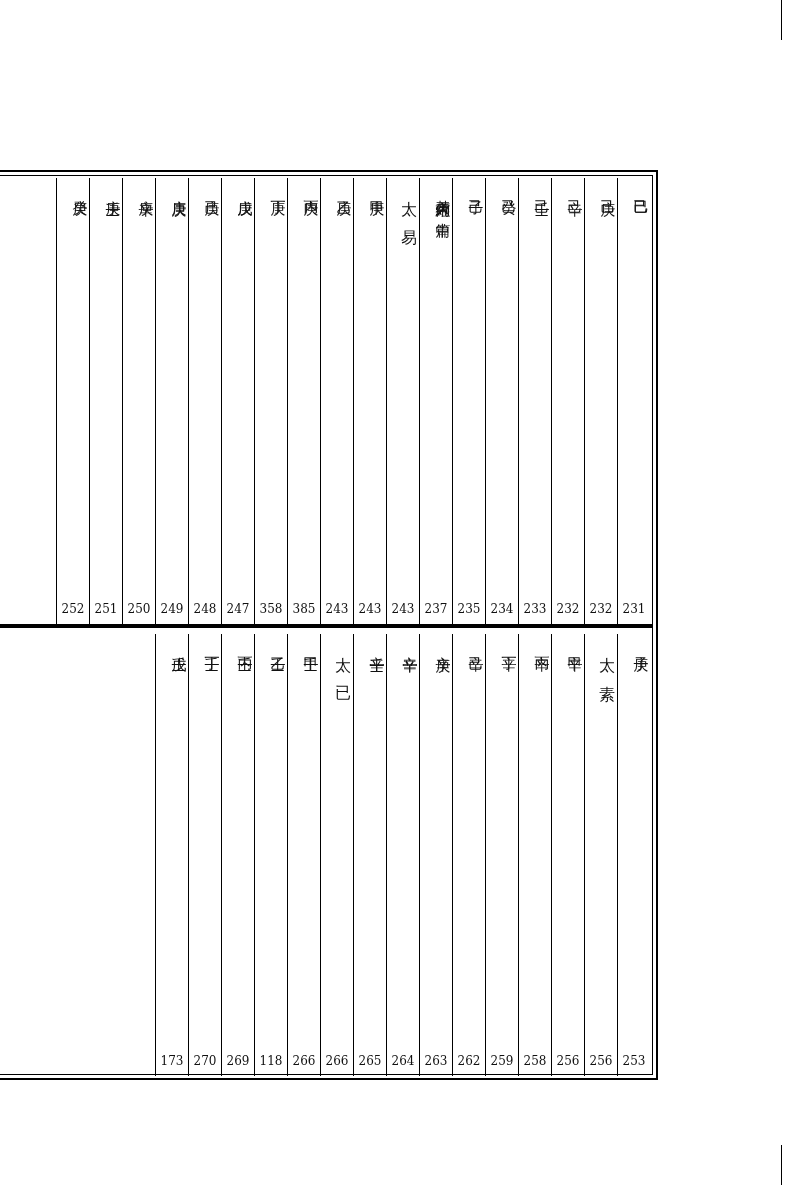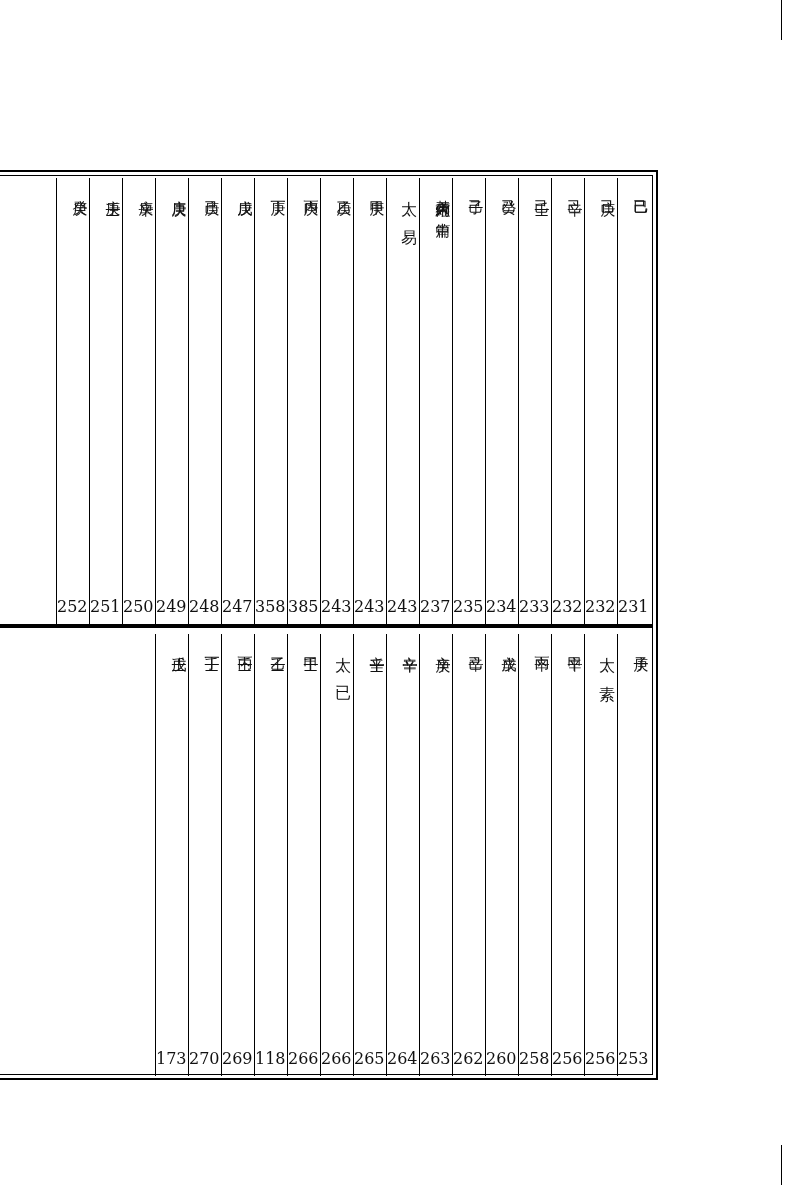--- a/index.html
+++ b/index.html
@@ -107,22 +107,22 @@
   }
   .col-title.big {
     font-size: 16px;
     letter-spacing: 5px;
   }
   .col-page {
     position: absolute;
     bottom: 8px;
     left: 0;
     right: 0;
-    text-align: left;
-    font-size: 16px;
+    text-align: center;
+    font-size: 12px;
     font-family: "DejaVu Serif", "Liberation Serif", serif;
     letter-spacing: 0;
   }
 
   
   .spine {
     position: absolute;
     left: 0;
     top: 190px;
     width: 52px;
@@ -297,22 +297,22 @@
       </div>
       <div class="col">
         <div class="col-title">辛甲</div>
         <div class="col-page">256</div>
       </div>
       <div class="col">
         <div class="col-title">辛丙</div>
         <div class="col-page">258</div>
       </div>
       <div class="col">
-        <div class="col-title">辛戊</div>
-        <div class="col-page">260</div>
+        <div class="col-title">辛丁</div>
+        <div class="col-page">259</div>
       </div>
       <div class="col">
         <div class="col-title">辛己</div>
         <div class="col-page">262</div>
       </div>
       <div class="col">
         <div class="col-title">辛庚</div>
         <div class="col-page">263</div>
       </div>
       <div class="col">

